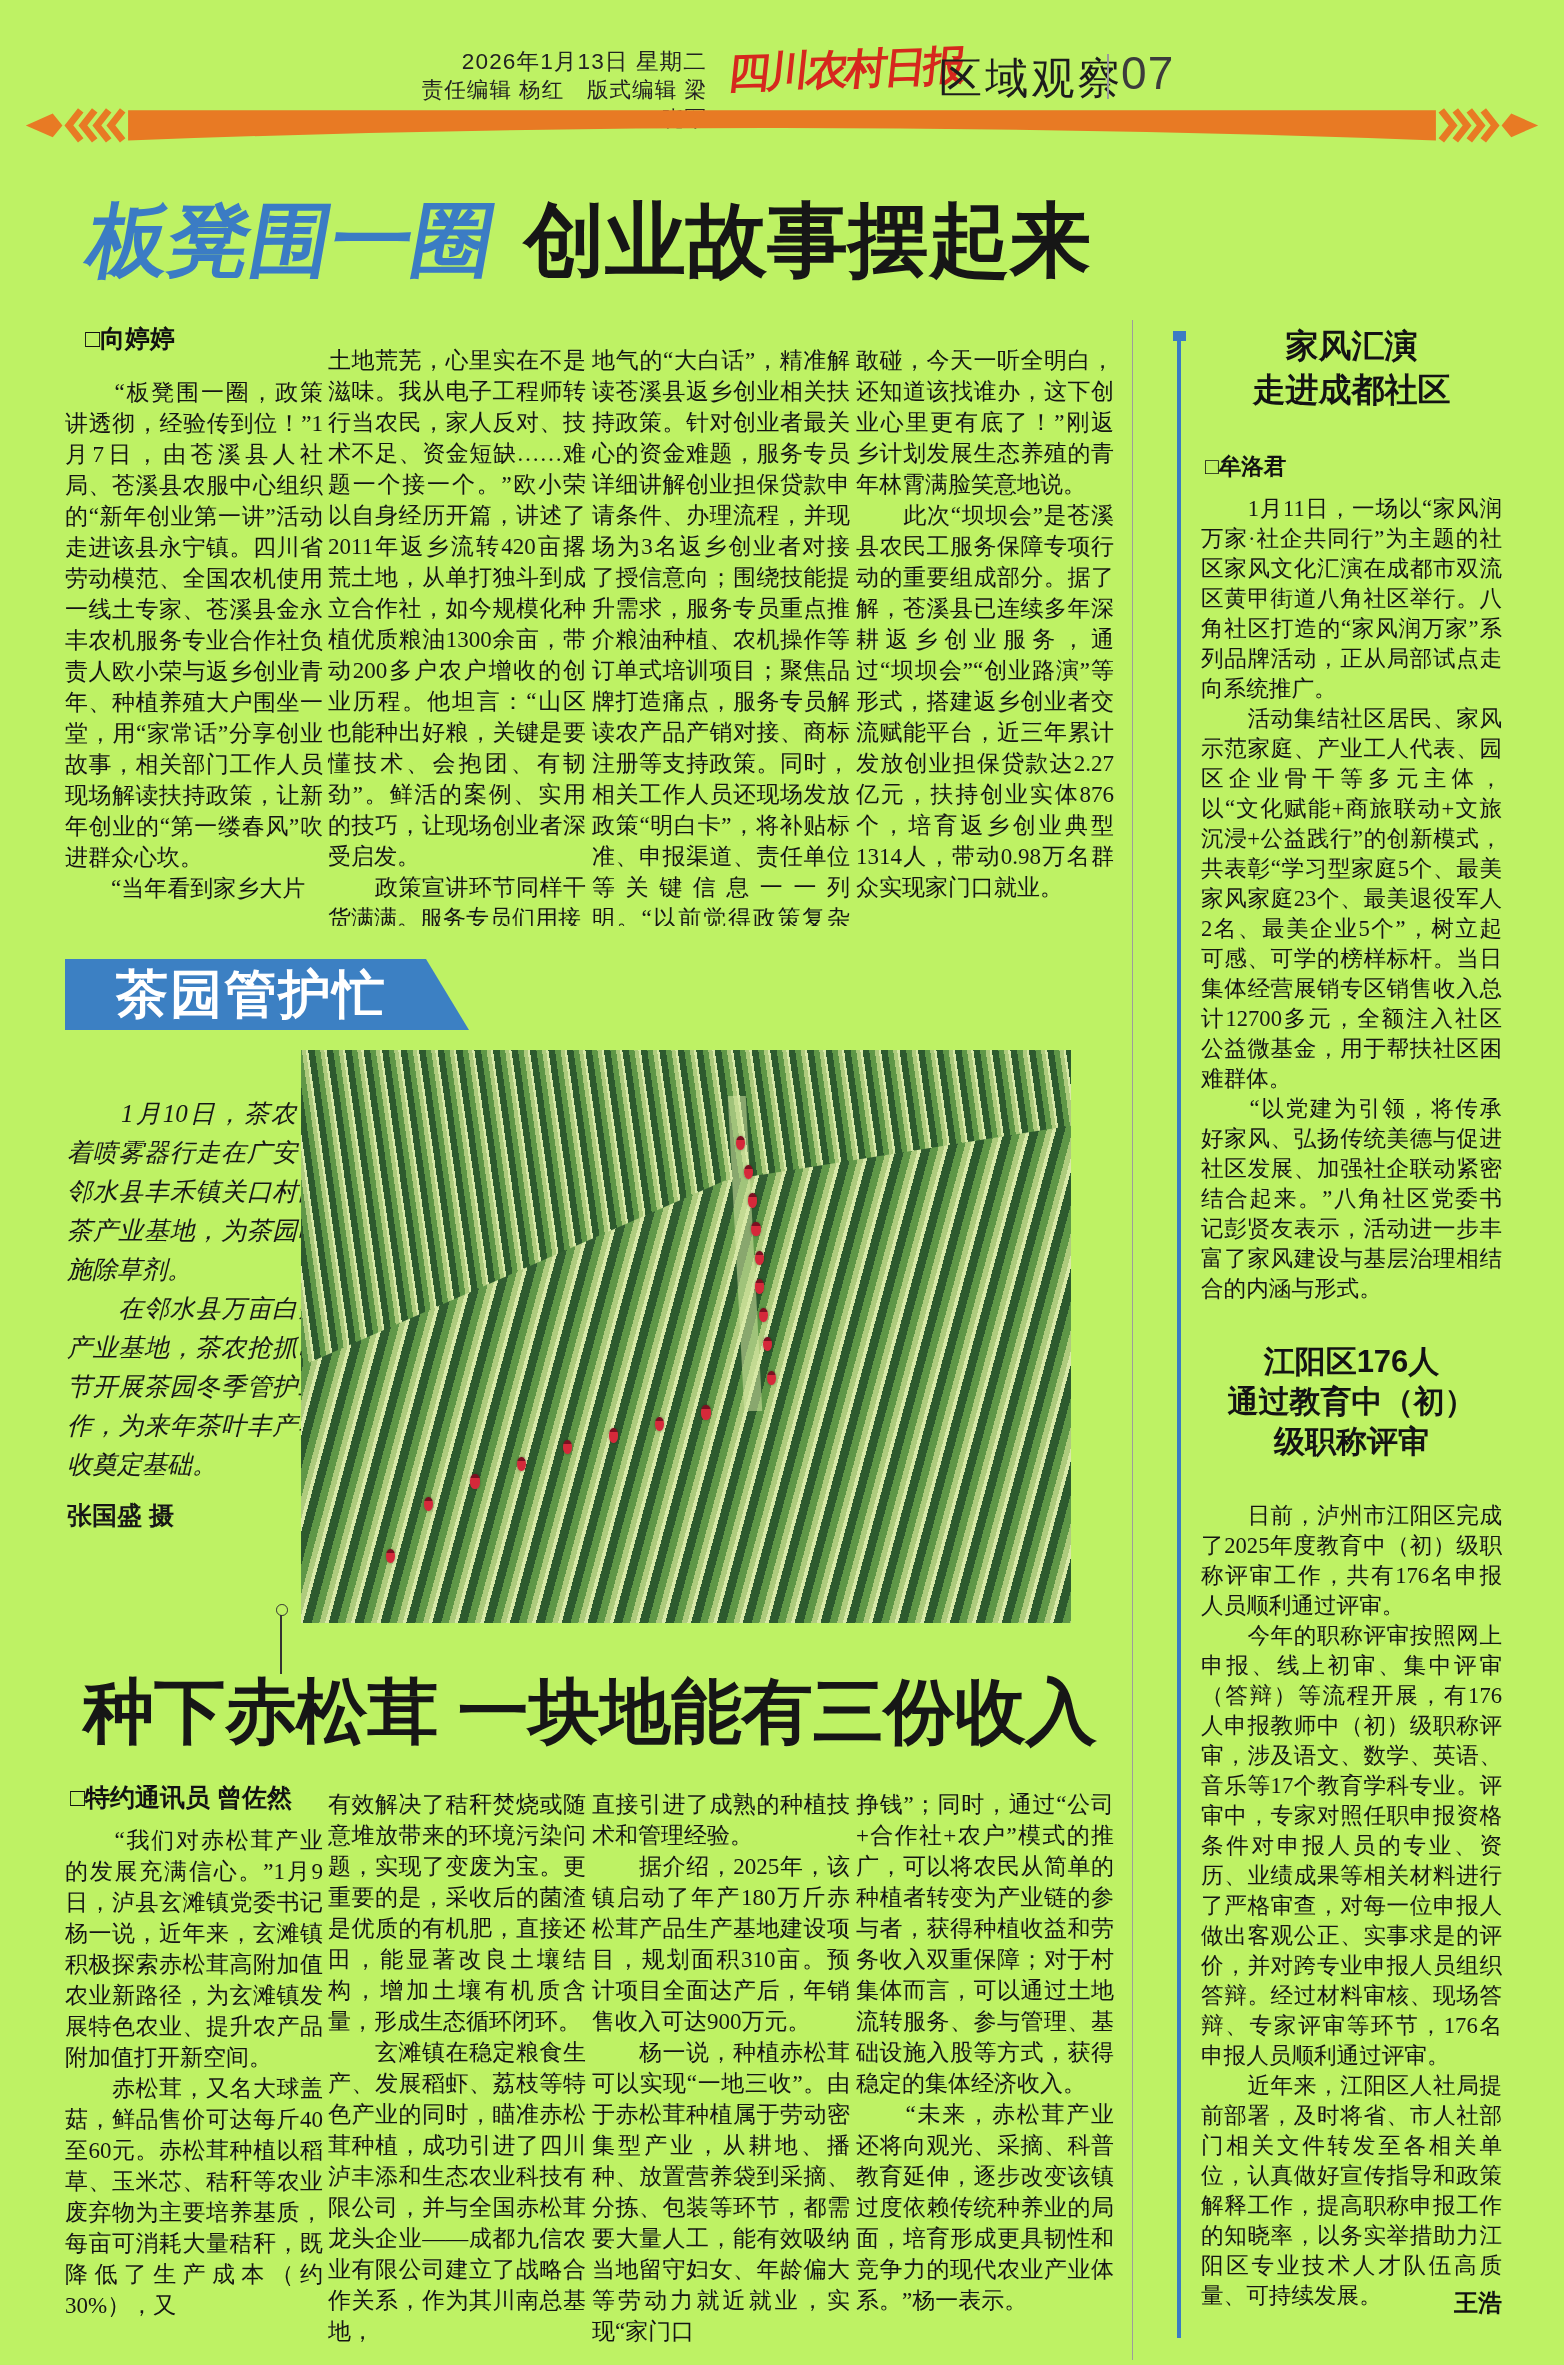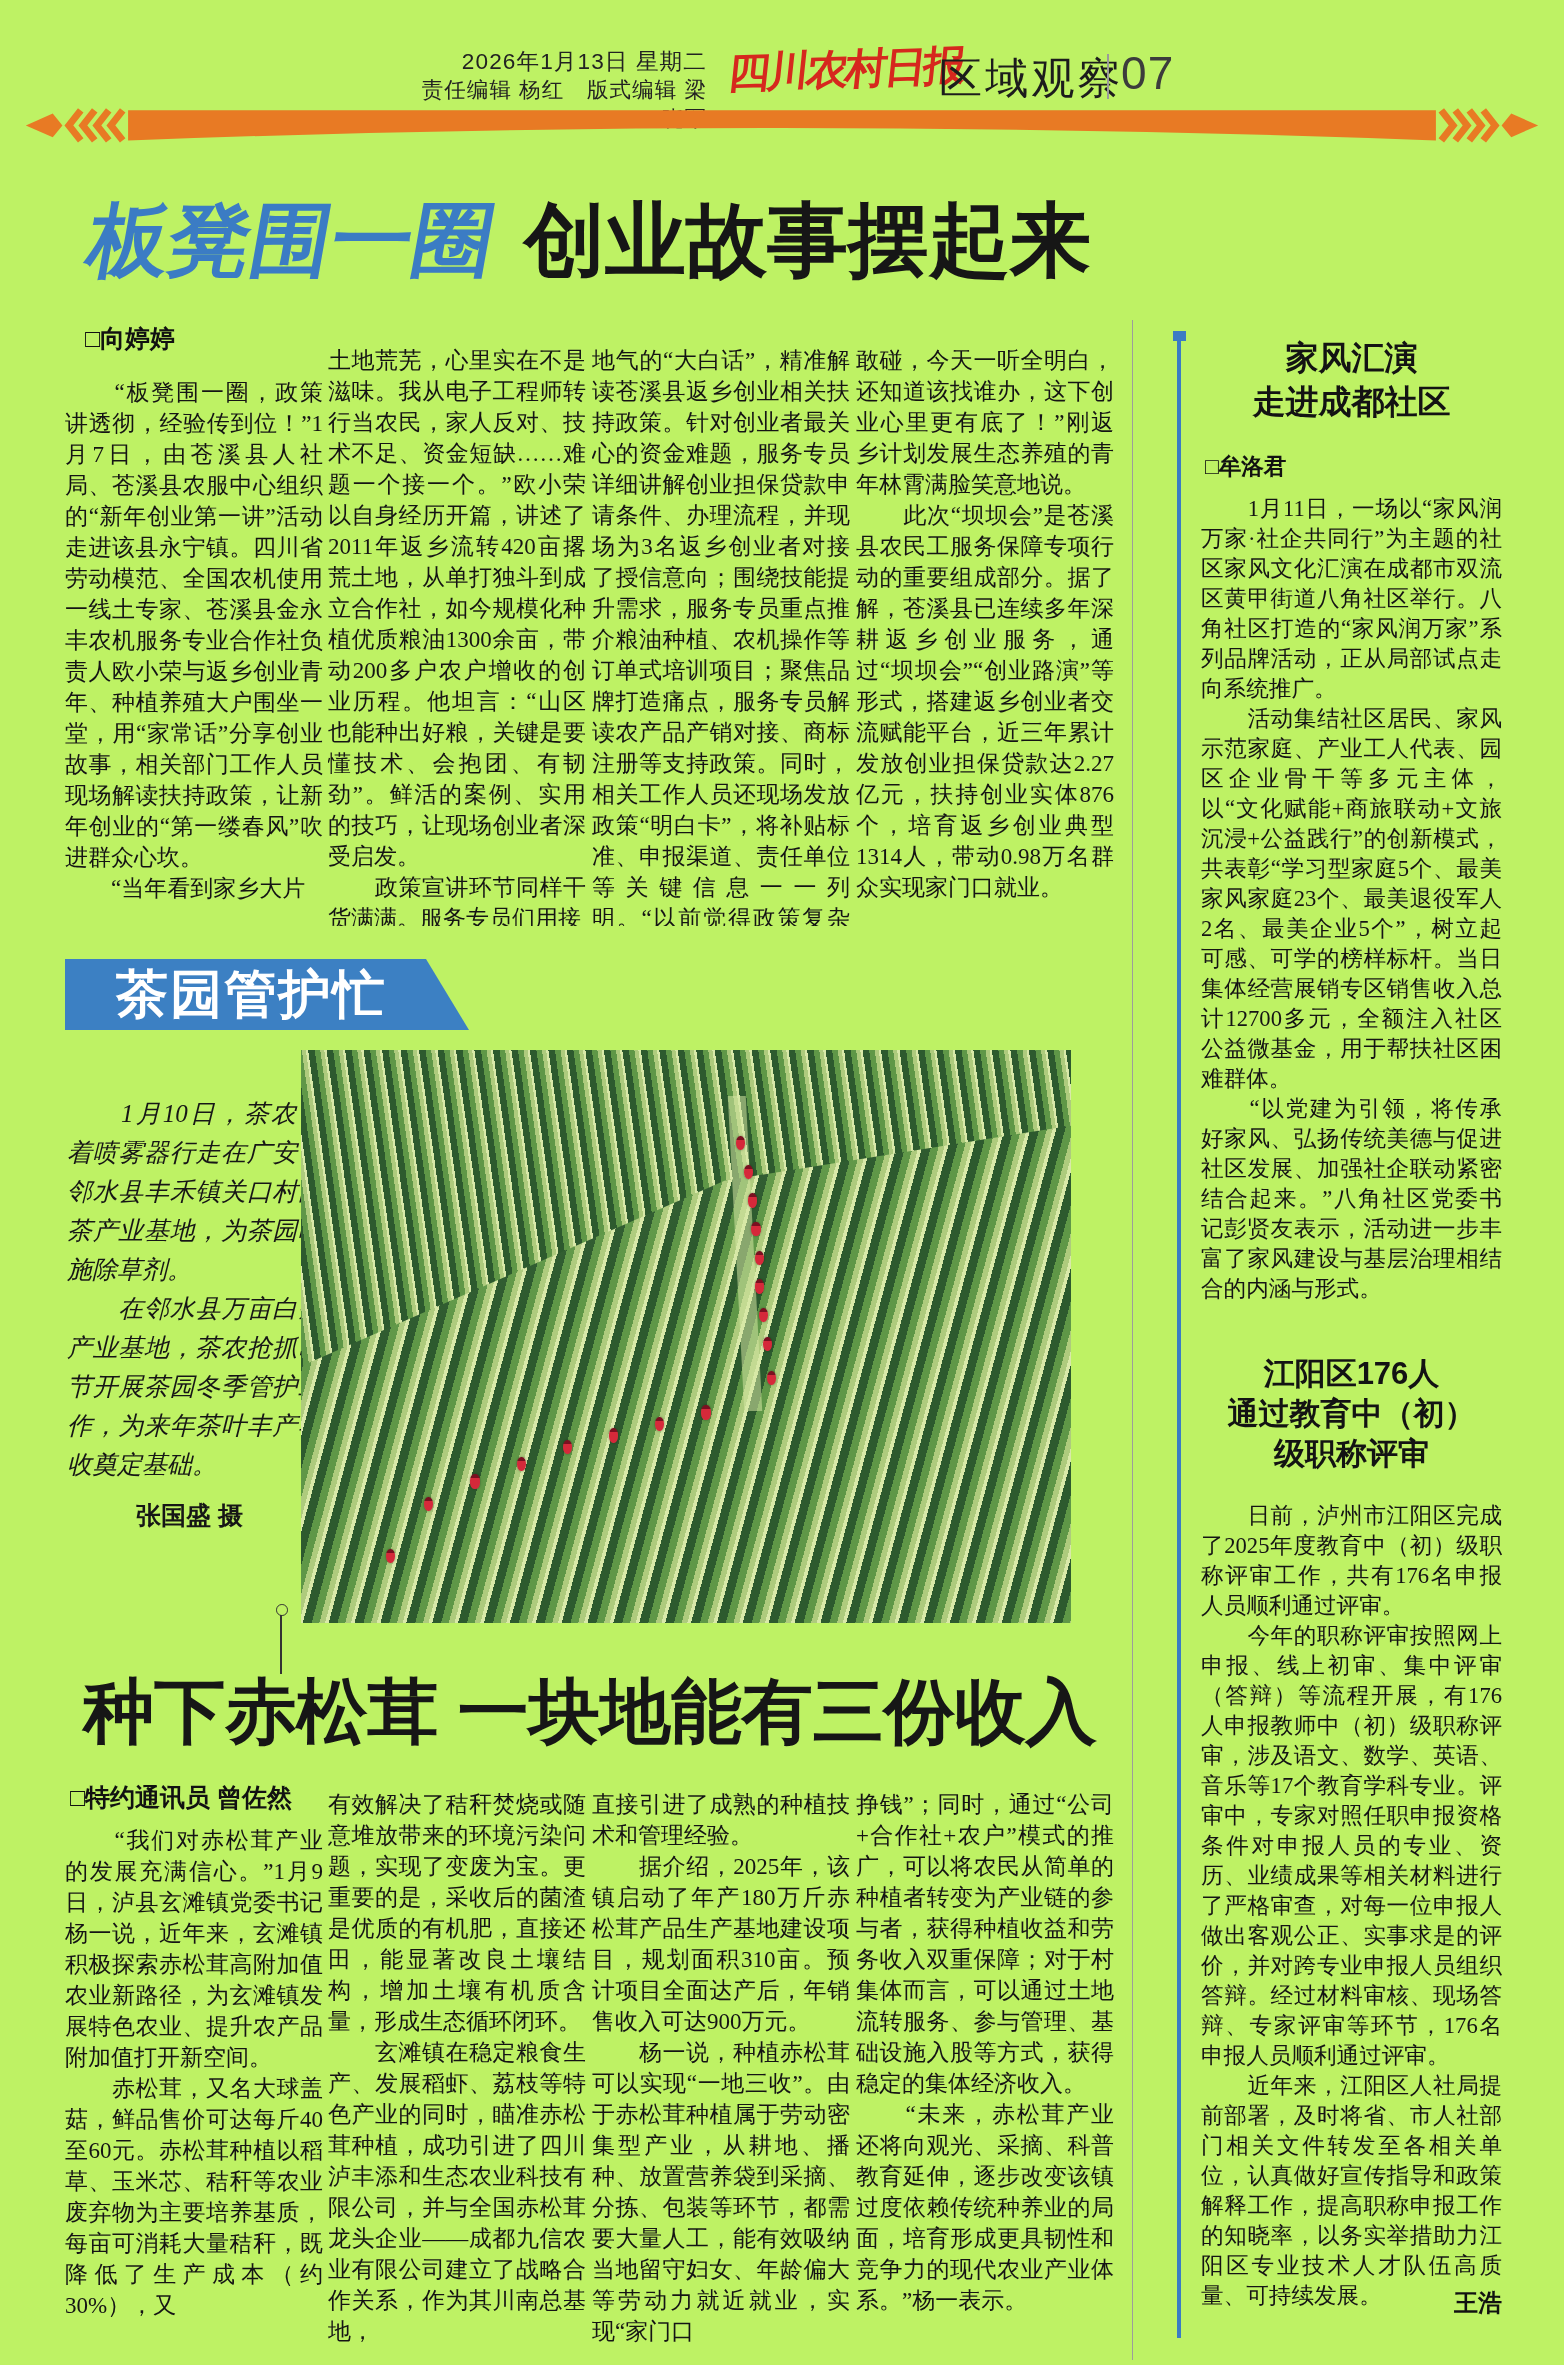--- a/index.html
+++ b/index.html
@@ -34,21 +34,21 @@
   .m-col{top:345px;height:581px;}
   .b-col{top:1789px;height:574px;}
 
   
   .banner{left:65px;top:959px;width:404px;height:71px;background:#3C80C3;
           clip-path:polygon(0 0,361px 0,404px 100%,0 100%);padding-left:16px;}
   .banner-label{position:absolute;left:51px;top:0;line-height:71px;font-size:52px;font-weight:900;color:#ffffff;
                 font-family:"Liberation Sans","DejaVu Sans",sans-serif;letter-spacing:2.2px;}
   .caption{left:67px;top:1094px;width:256px;font-size:25px;line-height:39px;text-align:justify;
            white-space:pre-wrap;font-style:italic;color:#161616;}
-  .credit{left:67px;top:1496px;width:245px;text-align:center;font-size:25px;font-weight:700;
+  .credit{left:67px;top:1496px;width:245px;text-align:left;font-size:25px;font-weight:700;
           font-family:"Liberation Sans","DejaVu Sans",sans-serif;font-style:normal;}
   .pointer-circle{left:276px;top:1604px;width:9.7px;height:9.7px;border:1.6px solid #333;border-radius:50%;}
   .pointer-line{left:280px;top:1615px;width:1.6px;height:59px;background:#333;}
 
   .photo{left:301px;top:1050px;width:770px;height:573px;overflow:hidden;
          background:
            linear-gradient(160deg, rgba(255,255,210,0.18) 0%, rgba(255,255,210,0) 40%),
            repeating-linear-gradient(105deg,#2d5a2e 0 8.6px,#5f9747 8.6px 16px,#aecb7d 16px 21.5px,#d9e9a9 21.5px 25px);}
   .photo-upper{position:absolute;left:0;top:0;width:100%;height:60%;
          clip-path:polygon(0 0,100% 0,100% 22%,55% 38%,0 92%);
@@ -56,21 +56,21 @@
   .photo-path{position:absolute;left:56.5%;top:8%;width:18.3px;height:55%;background:rgba(214,232,164,0.55);
          transform:skewX(3deg);}
   .worker{position:absolute;width:9.2px;height:14.5px;border-radius:45%;
           background:linear-gradient(#7a1020 0 28%, #d5293a 28% 100%);box-shadow:0 0 2.2px rgba(0,0,0,0.45);}
 
   
   .col-rule{left:1132px;top:320px;width:1.1px;height:2040px;background:#9c9c9c;}
   .side-blue-cap{left:1173px;top:331px;width:13px;height:9.7px;background:#3B7CC4;}
   .side-blue-line{left:1177px;top:340px;width:4.3px;height:1998px;background:#3B7CC4;}
   .side-title{left:1201px;width:301px;text-align:center;font-family:"Liberation Sans","DejaVu Sans",sans-serif;
-              font-weight:900;color:#131313;margin-top:12px;}
+              font-weight:900;color:#131313;}
   .side-title1{top:324px;font-size:33px;line-height:44px;}
   .side-title2{top:1342px;font-size:31px;line-height:40px;}
   .side-author{left:1205px;top:451px;font-size:22.6px;}
   .side-body{left:1201px;width:301px;font-size:22.6px;line-height:30px;text-align:justify;
              white-space:pre-wrap;overflow:hidden;color:#141414;}
   .side-body1{top:494px;height:816px;}
   .side-body2{top:1501px;height:818px;}
   .side-byline{left:1378px;top:2287px;width:124px;text-align:right;font-size:24px;font-weight:700;
                font-family:"Liberation Sans","DejaVu Sans",sans-serif;}
 

